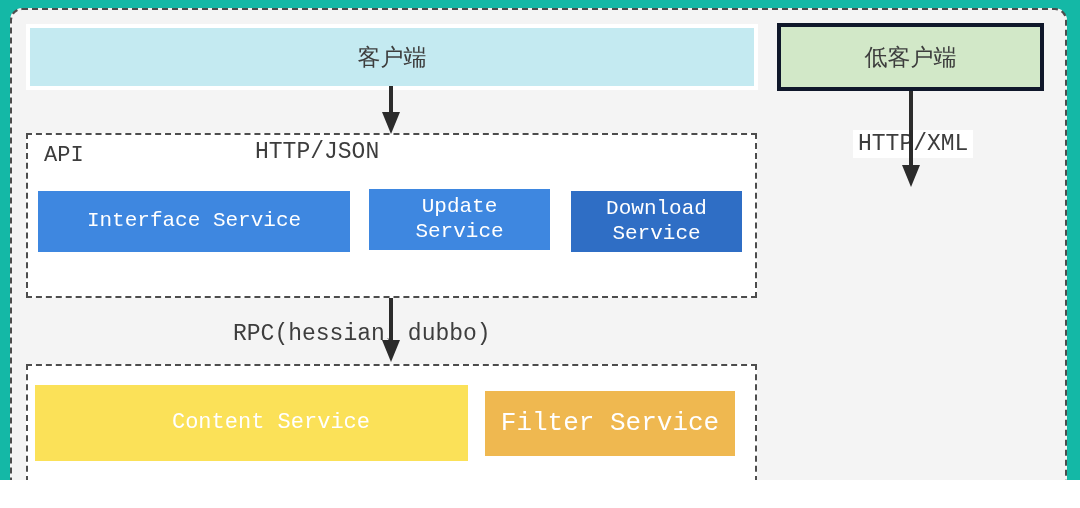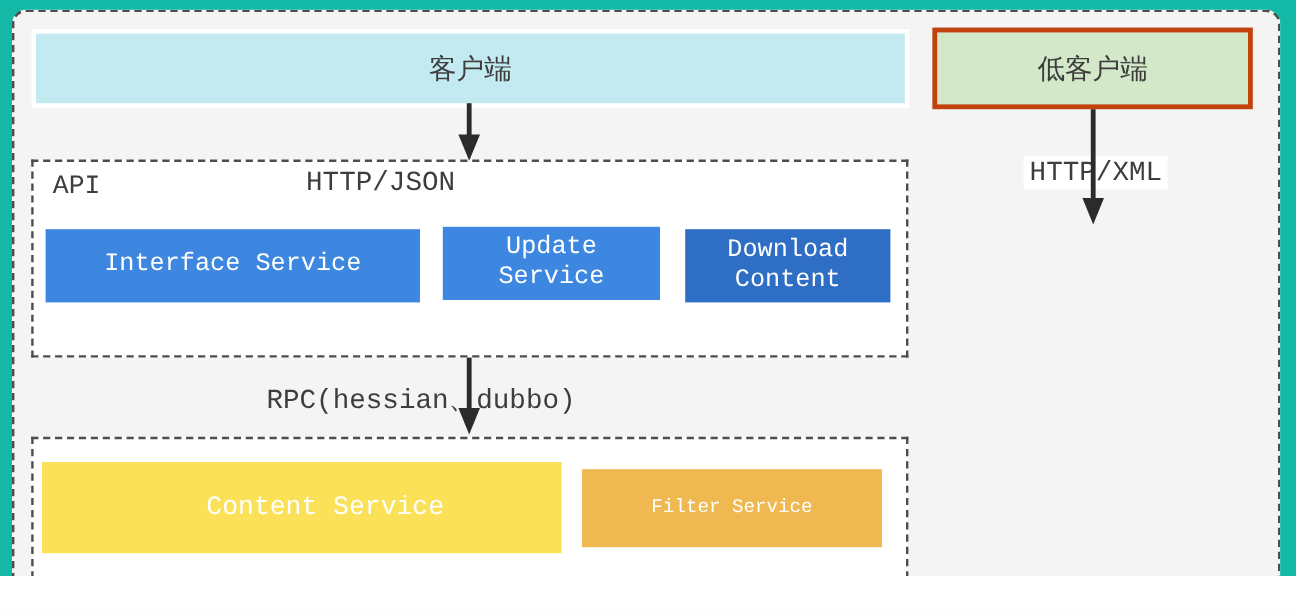--- a/index.html
+++ b/index.html
@@ -17,41 +17,41 @@
   }
   
   .node{display:flex;align-items:center;justify-content:center;text-align:center;}
   .client-box{
     left:26px;top:24px;width:732px;height:66px;
     border:4px solid #ffffff;
     color:#3d3d3d;font-size:23px;
   }
   .legacy-client-box{
     left:777px;top:23px;width:267px;height:68px;
-    border:4px solid #c2410c;
+    border:4px solid #0f172a;
     color:#3d3d3d;font-size:23px;
   }
   
   .group-box{
     border:2px dashed #4d4d4d;background:#ffffff;
   }
   .api-group{left:26px;top:133px;width:731px;height:165px;}
   .api-caption{
     position:absolute;left:16px;top:8px;
     color:#3d3d3d;font-size:22px;text-align:right;
   }
   .backend-group{left:26px;top:364px;width:731px;height:118px;}
   
   .svc{color:#ffffff;font-size:21px;line-height:1.15;}
   .svc-interface{left:38px;top:191px;width:312px;height:61px;}
   .svc-update{left:369px;top:189px;width:181px;height:61px;}
   .svc-download{left:571px;top:191px;width:171px;height:61px;}
   .two-line span{display:inline-block;max-width:118px;}
   .svc-content{left:35px;top:385px;width:433px;height:76px;font-size:22px;}
-  .svc-filter{left:485px;top:391px;width:250px;height:65px;font-size:16px;}
+  .svc-filter{left:485px;top:391px;width:250px;height:65px;font-size:26px;}
   
   .old-service-box{
     left:770px;top:186px;width:276px;height:289px;
     border:3px dashed #333333;
     color:#3d3d3d;font-size:23px;
   }
   
   .arrow-stem{width:4px;background:#2b2b2b;z-index:3;}
   .arrow-head{
     width:0;height:0;z-index:3;
@@ -63,21 +63,21 @@
   .head-1{left:382px;top:112px;}
   .stem-2{left:389px;top:298px;height:44px;}
   .head-2{left:382px;top:340px;}
   .stem-3{left:909px;top:91px;height:76px;}
   .head-3{left:902px;top:165px;}
   
   .edge-label{
     color:#3d3d3d;font-size:23px;white-space:nowrap;z-index:2;
   }
   .label-http-json{left:250px;top:102px;background:#ffffff;padding:1px 5px;margin-top:36px;}
-  .label-rpc{left:222px;top:317px;z-index:1;}
+  .label-rpc{left:233px;top:317px;z-index:1;}
   .label-http-xml{left:853px;top:130px;background:#ffffff;padding:1px 5px;}
 </style>
 </head>
 <body>
 
 <div id="stage">
 
   <div class="abs outer-frame"></div>
 
   <div class="abs node client-box" style="background-color: rgb(196, 234, 241);">
@@ -98,21 +98,21 @@
 
   <div class="abs node svc svc-interface" style="background-color: rgb(62, 135, 224);">
     <span>Interface Service</span>
   </div>
 
   <div class="abs node svc svc-update two-line" style="background-color: rgb(62, 135, 224);">
     <span>Update Service</span>
   </div>
 
   <div class="abs node svc svc-download two-line" style="background-color: rgb(47, 110, 197);">
-    <span>Download Content</span>
+    <span>Download Service</span>
   </div>
 
   <div class="abs edge-label label-rpc">RPC(hessian、dubbo)</div>
   <div class="abs arrow-stem stem-2"></div>
   <div class="abs arrow-head head-2"></div>
 
   <div class="abs group-box backend-group"></div>
 
   <div class="abs node svc svc-content" style="background-color: rgb(251, 225, 88); padding-left: 39px;">
     <span>Content Service</span>

